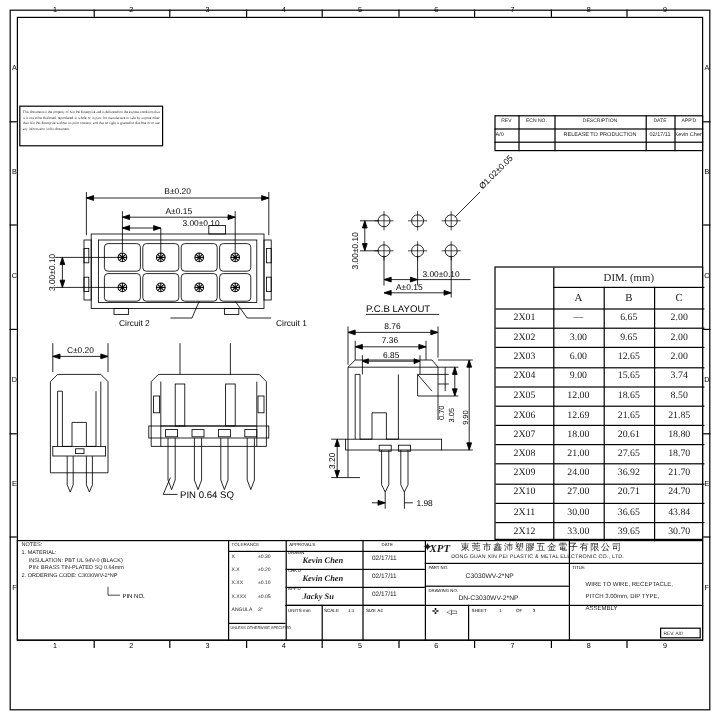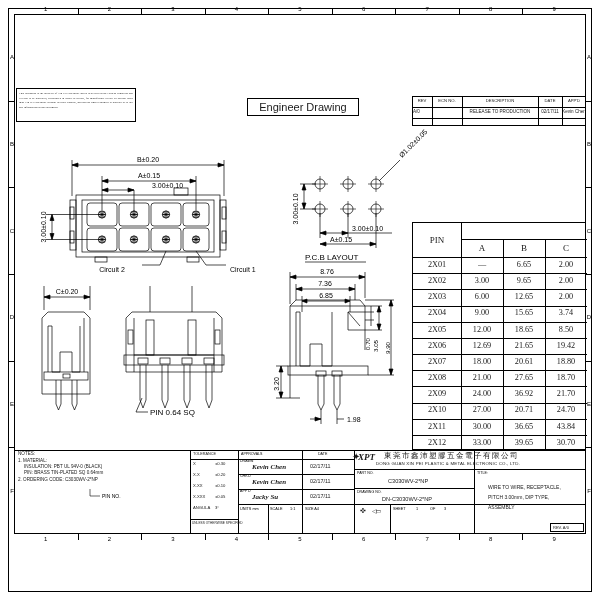--- a/index.html
+++ b/index.html
@@ -121,21 +121,20 @@
       <div class="ln" style="left:8px;top:447.3333333333333px;width:6px;height:1px;"></div>
       <div class="ln" style="left:586px;top:447.3333333333333px;width:6px;height:1px;"></div>
       <div class="txt zone-lbl" style="left:9px;top:487.6666666666667px;width:6px;text-align:center;">F</div>
       <div class="txt zone-lbl" style="left:586px;top:487.6666666666667px;width:6px;text-align:center;">F</div>
     </div>
 
   <div class="abs" id="propnote">
     <p>This document is the property of Xin Pei Enterprise and is delivered on the express condition that it is not to be disclosed, reproduced in whole or in part, for manufacture or sale by anyone other than Xin Pei Enterprise without its prior consent, and that no right is granted to disclose or to use any information in this document.</p>
   </div>
 
-  <div class="abs ctr" id="engtitle">Engineer Drawing</div>
 
   <div class="abs" id="revtbl">
       <div class="bx" style="left:0;top:0;width:174px;height:30px;"></div>
       <div class="txt rev-h ctr" style="left:0px;top:0;width:20px;height:11px;display:flex;align-items:center;justify-content:center;">REV</div>
       <div class="ln" style="left:20px;top:0;width:1px;height:30px;"></div>
       <div class="txt rev-h ctr" style="left:20px;top:0;width:30px;height:11px;display:flex;align-items:center;justify-content:center;">ECN NO.</div>
       <div class="ln" style="left:50px;top:0;width:1px;height:30px;"></div>
       <div class="txt rev-h ctr" style="left:50px;top:0;width:76px;height:11px;display:flex;align-items:center;justify-content:center;">DESCRIPTION</div>
       <div class="ln" style="left:126px;top:0;width:1px;height:30px;"></div>
       <div class="txt rev-h ctr" style="left:126px;top:0;width:24px;height:11px;display:flex;align-items:center;justify-content:center;">DATE</div>
@@ -144,22 +143,22 @@
       <div class="ln" style="left:0;top:11px;width:174px;height:1px;"></div>
       <div class="txt rev-v" style="left:1px;top:11px;width:18px;height:11px;display:flex;align-items:center;justify-content:flex-start;overflow:hidden;">A/0</div>
       <div class="txt rev-v" style="left:21px;top:11px;width:28px;height:11px;display:flex;align-items:center;justify-content:center;overflow:hidden;"></div>
       <div class="txt rev-v" style="left:51px;top:11px;width:74px;height:11px;display:flex;align-items:center;justify-content:center;overflow:hidden;">RELEASE TO PRODUCTION</div>
       <div class="txt rev-v" style="left:127px;top:11px;width:22px;height:11px;display:flex;align-items:center;justify-content:center;overflow:hidden;">02/17/11</div>
       <div class="txt rev-v" style="left:151px;top:11px;width:22px;height:11px;display:flex;align-items:center;justify-content:center;overflow:hidden;">Kevin Chen</div>
       <div class="ln" style="left:0;top:22px;width:174px;height:1px;"></div>
     </div>
 
   <div class="abs" id="dimtbl">
+      <div class="txt" style="left:48px;top:0;width:126px;height:16px;display:flex;align-items:center;justify-content:center;font-size:9px;font-family:&quot;Liberation Serif&quot;,serif;">DIM. (mm)</div>
       <div class="ln" style="left:48px;top:16px;width:126px;height:1px;"></div>
-      <div class="txt" style="left:0;top:0;width:48px;height:34px;display:flex;align-items:center;justify-content:center;font-size:9px;font-family:&quot;Liberation Serif&quot;,serif;">PIN</div>
       <div class="txt" style="left:48px;top:16px;width:42px;height:18px;display:flex;align-items:center;justify-content:center;font-size:9px;font-family:&quot;Liberation Serif&quot;,serif;">A</div>
       <div class="txt" style="left:90px;top:16px;width:42px;height:18px;display:flex;align-items:center;justify-content:center;font-size:9px;font-family:&quot;Liberation Serif&quot;,serif;">B</div>
       <div class="txt" style="left:132px;top:16px;width:42px;height:18px;display:flex;align-items:center;justify-content:center;font-size:9px;font-family:&quot;Liberation Serif&quot;,serif;">C</div>
       <div class="ln" style="left:0;top:34px;width:174px;height:1px;"></div>
       <div class="ln" style="left:48px;top:0px;width:1px;height:228px;"></div>
       <div class="ln" style="left:90px;top:16px;width:1px;height:212px;"></div>
       <div class="ln" style="left:132px;top:16px;width:1px;height:212px;"></div>
       <div class="txt" style="left:0px;top:34px;width:48px;height:16.166666666666668px;display:flex;align-items:center;justify-content:center;font-size:8.2px;font-family:&quot;Liberation Serif&quot;,serif;">2X01</div>
       <div class="txt" style="left:48px;top:34px;width:42px;height:16.166666666666668px;display:flex;align-items:center;justify-content:center;font-size:8.2px;font-family:&quot;Liberation Serif&quot;,serif;">—</div>
       <div class="txt" style="left:90px;top:34px;width:42px;height:16.166666666666668px;display:flex;align-items:center;justify-content:center;font-size:8.2px;font-family:&quot;Liberation Serif&quot;,serif;">6.65</div>
@@ -181,21 +180,21 @@
       <div class="txt" style="left:132px;top:82.5px;width:42px;height:16.166666666666668px;display:flex;align-items:center;justify-content:center;font-size:8.2px;font-family:&quot;Liberation Serif&quot;,serif;">3.74</div>
       <div class="ln" style="left:0;top:98.66666666666667px;width:174px;height:1px;"></div>
       <div class="txt" style="left:0px;top:98.66666666666667px;width:48px;height:16.166666666666668px;display:flex;align-items:center;justify-content:center;font-size:8.2px;font-family:&quot;Liberation Serif&quot;,serif;">2X05</div>
       <div class="txt" style="left:48px;top:98.66666666666667px;width:42px;height:16.166666666666668px;display:flex;align-items:center;justify-content:center;font-size:8.2px;font-family:&quot;Liberation Serif&quot;,serif;">12.00</div>
       <div class="txt" style="left:90px;top:98.66666666666667px;width:42px;height:16.166666666666668px;display:flex;align-items:center;justify-content:center;font-size:8.2px;font-family:&quot;Liberation Serif&quot;,serif;">18.65</div>
       <div class="txt" style="left:132px;top:98.66666666666667px;width:42px;height:16.166666666666668px;display:flex;align-items:center;justify-content:center;font-size:8.2px;font-family:&quot;Liberation Serif&quot;,serif;">8.50</div>
       <div class="ln" style="left:0;top:114.83333333333334px;width:174px;height:1px;"></div>
       <div class="txt" style="left:0px;top:114.83333333333334px;width:48px;height:16.166666666666668px;display:flex;align-items:center;justify-content:center;font-size:8.2px;font-family:&quot;Liberation Serif&quot;,serif;">2X06</div>
       <div class="txt" style="left:48px;top:114.83333333333334px;width:42px;height:16.166666666666668px;display:flex;align-items:center;justify-content:center;font-size:8.2px;font-family:&quot;Liberation Serif&quot;,serif;">12.69</div>
       <div class="txt" style="left:90px;top:114.83333333333334px;width:42px;height:16.166666666666668px;display:flex;align-items:center;justify-content:center;font-size:8.2px;font-family:&quot;Liberation Serif&quot;,serif;">21.65</div>
-      <div class="txt" style="left:132px;top:114.83333333333334px;width:42px;height:16.166666666666668px;display:flex;align-items:center;justify-content:center;font-size:8.2px;font-family:&quot;Liberation Serif&quot;,serif;">19.42</div>
+      <div class="txt" style="left:132px;top:114.83333333333334px;width:42px;height:16.166666666666668px;display:flex;align-items:center;justify-content:center;font-size:8.2px;font-family:&quot;Liberation Serif&quot;,serif;">21.85</div>
       <div class="ln" style="left:0;top:131px;width:174px;height:1px;"></div>
       <div class="txt" style="left:0px;top:131px;width:48px;height:16.166666666666668px;display:flex;align-items:center;justify-content:center;font-size:8.2px;font-family:&quot;Liberation Serif&quot;,serif;">2X07</div>
       <div class="txt" style="left:48px;top:131px;width:42px;height:16.166666666666668px;display:flex;align-items:center;justify-content:center;font-size:8.2px;font-family:&quot;Liberation Serif&quot;,serif;">18.00</div>
       <div class="txt" style="left:90px;top:131px;width:42px;height:16.166666666666668px;display:flex;align-items:center;justify-content:center;font-size:8.2px;font-family:&quot;Liberation Serif&quot;,serif;">20.61</div>
       <div class="txt" style="left:132px;top:131px;width:42px;height:16.166666666666668px;display:flex;align-items:center;justify-content:center;font-size:8.2px;font-family:&quot;Liberation Serif&quot;,serif;">18.80</div>
       <div class="ln" style="left:0;top:147.16666666666666px;width:174px;height:1px;"></div>
       <div class="txt" style="left:0px;top:147.16666666666669px;width:48px;height:16.166666666666668px;display:flex;align-items:center;justify-content:center;font-size:8.2px;font-family:&quot;Liberation Serif&quot;,serif;">2X08</div>
       <div class="txt" style="left:48px;top:147.16666666666669px;width:42px;height:16.166666666666668px;display:flex;align-items:center;justify-content:center;font-size:8.2px;font-family:&quot;Liberation Serif&quot;,serif;">21.00</div>
       <div class="txt" style="left:90px;top:147.16666666666669px;width:42px;height:16.166666666666668px;display:flex;align-items:center;justify-content:center;font-size:8.2px;font-family:&quot;Liberation Serif&quot;,serif;">27.65</div>
       <div class="txt" style="left:132px;top:147.16666666666669px;width:42px;height:16.166666666666668px;display:flex;align-items:center;justify-content:center;font-size:8.2px;font-family:&quot;Liberation Serif&quot;,serif;">18.70</div>

